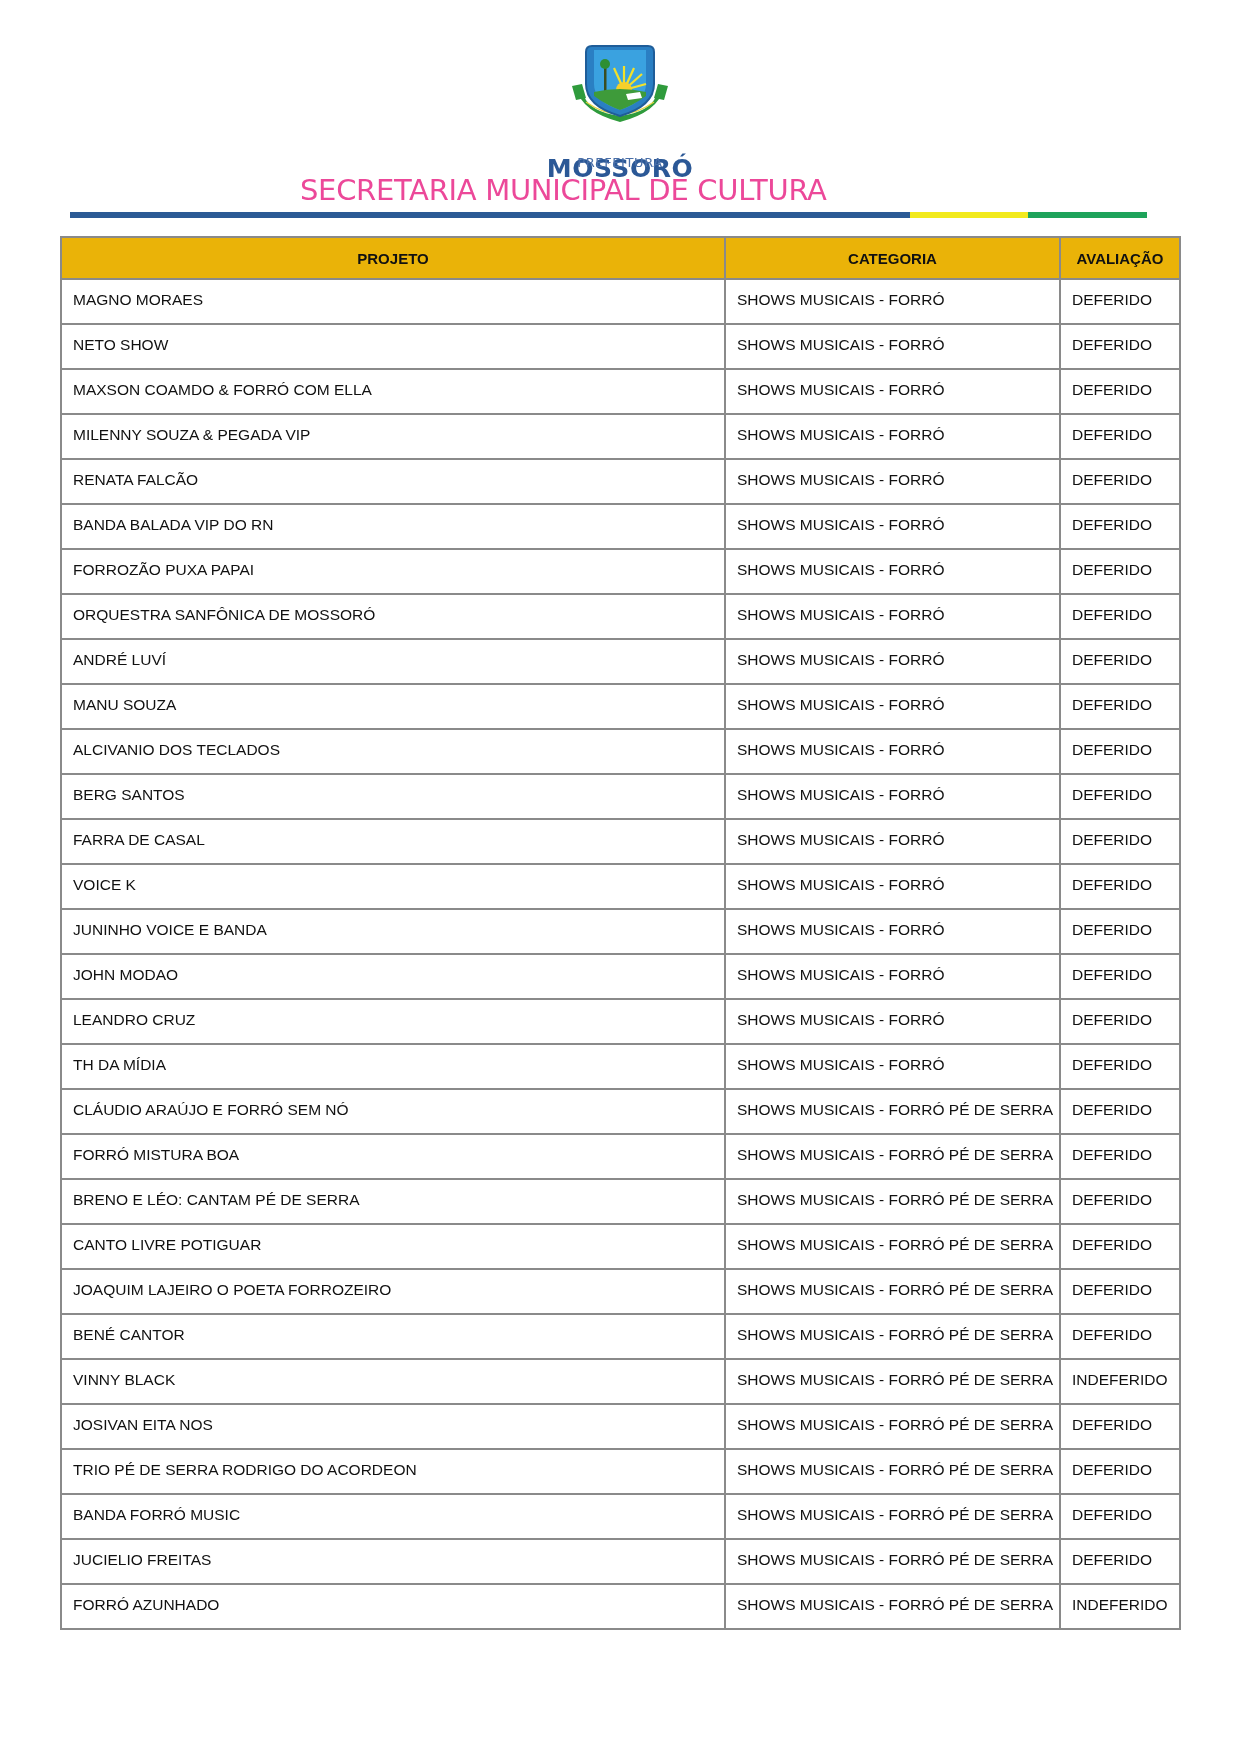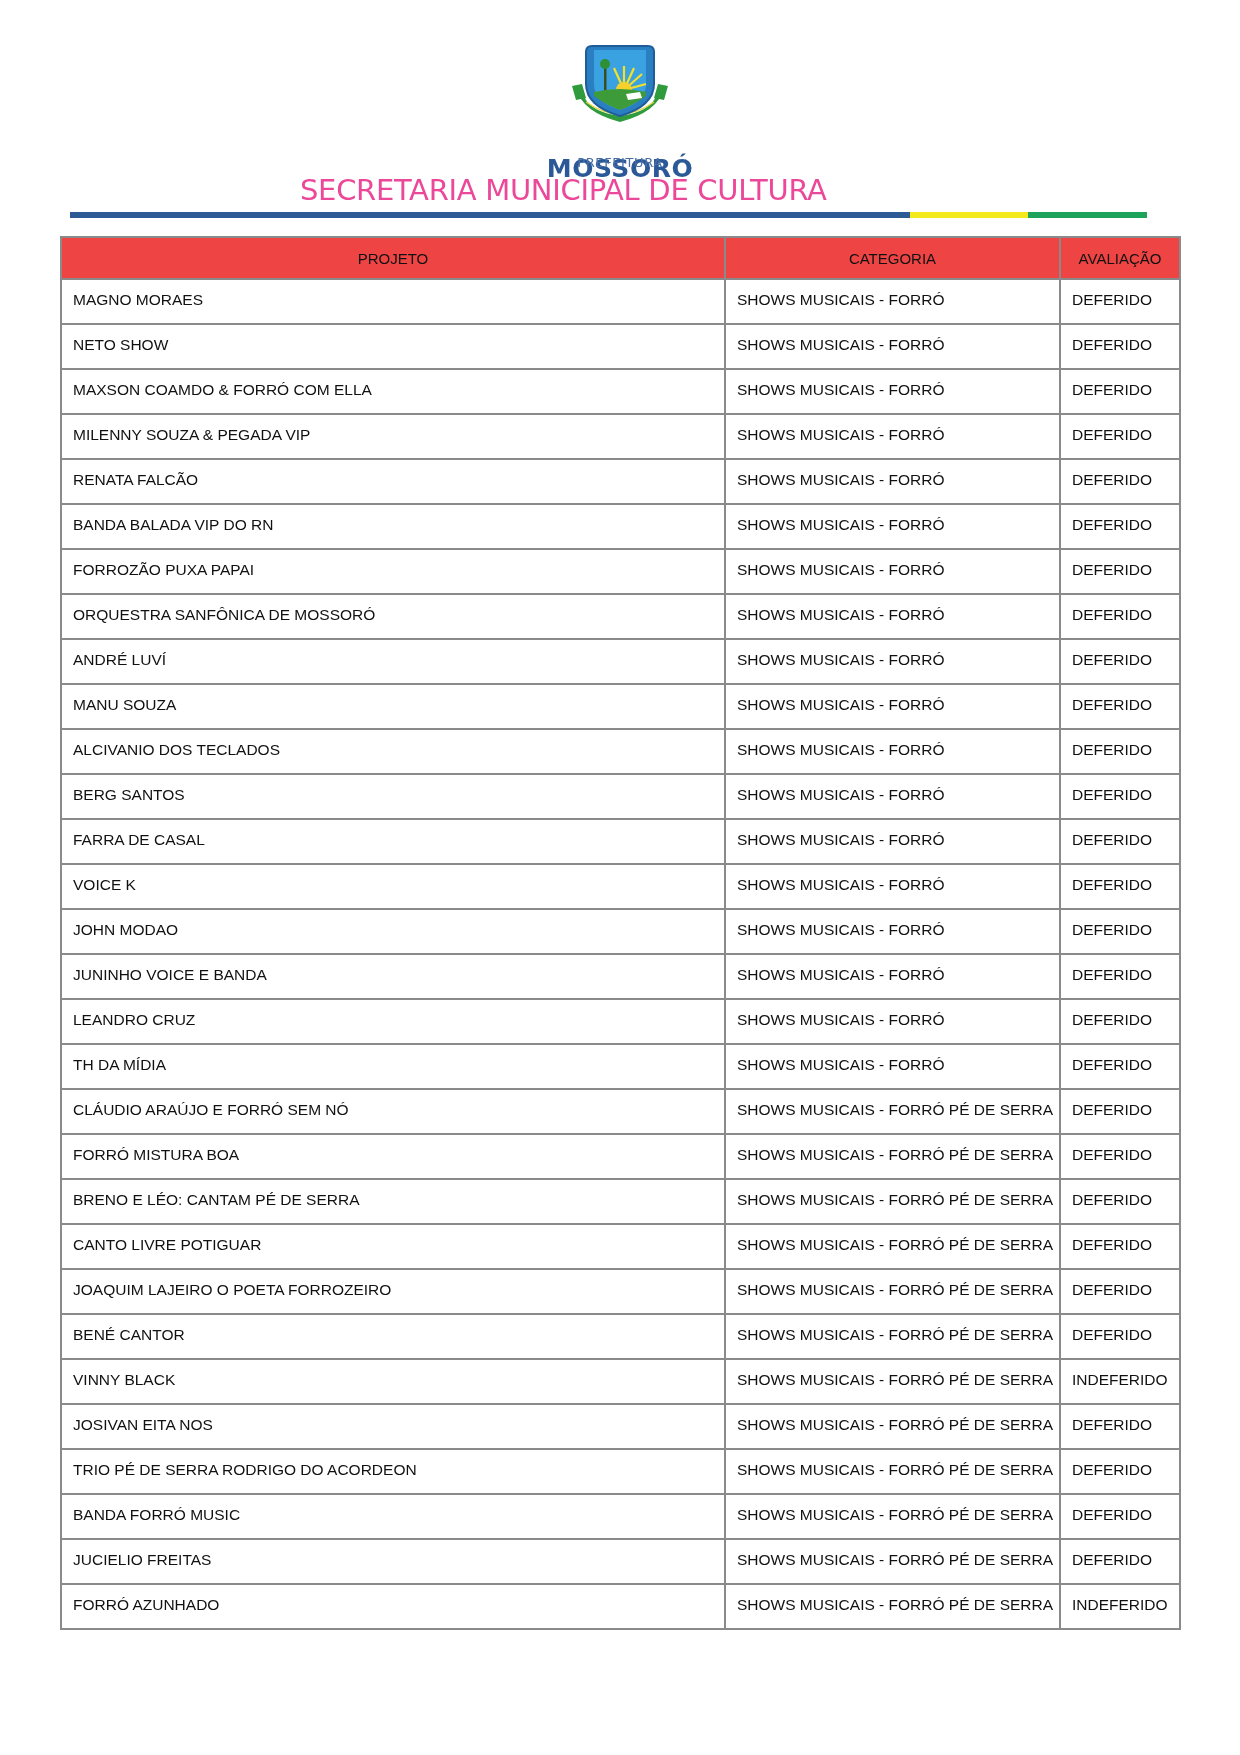--- a/index.html
+++ b/index.html
@@ -22,21 +22,21 @@
   .color-bar { position: absolute; left: 70px; top: 212px; height: 6px; width: 1077px; display: flex; }
   .color-bar .seg-blue { flex: 0 0 840px; background: #2b5a95; }
   .color-bar .seg-yellow { flex: 0 0 118px; background: #f2ea1d; }
   .color-bar .seg-green { flex: 1 1 auto; background: #1ea35a; }
 
   table.results { position: absolute; left: 60px; top: 236px; width: 1119px;
                   border-collapse: collapse; table-layout: fixed; font-size: 15.5px; }
   table.results col.c1 { width: 664px; }
   table.results col.c2 { width: 335px; }
   table.results col.c3 { width: 120px; }
-  table.results th { background: #ef4444; height: 40px; font-weight: normal; font-size: 15px;
+  table.results th { background: #eab308; height: 40px; font-weight: bold; font-size: 15px;
                      text-align: center; border: 2px solid #8a8a8a; padding: 0; color: #111; }
   table.results td { height: 39px; border: 2px solid #8a8a8a; padding: 0 0 0 11px;
                      vertical-align: middle; white-space: nowrap; color: #111; }
   table.results tr.data-row td { padding-bottom: 4px; }
 </style>
 </head>
 <body>
 
 <div class="logo-wrap">
   <svg class="shield" viewBox="0 0 100 90">
@@ -154,26 +154,26 @@
         <td>FARRA DE CASAL</td>
         <td>SHOWS MUSICAIS - FORRÓ</td>
         <td>DEFERIDO</td>
       </tr>
       <tr class="data-row">
         <td>VOICE K</td>
         <td>SHOWS MUSICAIS - FORRÓ</td>
         <td>DEFERIDO</td>
       </tr>
       <tr class="data-row">
+        <td>JUNINHO VOICE E BANDA</td>
+        <td>SHOWS MUSICAIS - FORRÓ</td>
+        <td>DEFERIDO</td>
+      </tr>
+      <tr class="data-row">
         <td>JOHN MODAO</td>
-        <td>SHOWS MUSICAIS - FORRÓ</td>
-        <td>DEFERIDO</td>
-      </tr>
-      <tr class="data-row">
-        <td>JUNINHO VOICE E BANDA</td>
         <td>SHOWS MUSICAIS - FORRÓ</td>
         <td>DEFERIDO</td>
       </tr>
       <tr class="data-row">
         <td>LEANDRO CRUZ</td>
         <td>SHOWS MUSICAIS - FORRÓ</td>
         <td>DEFERIDO</td>
       </tr>
       <tr class="data-row">
         <td>TH DA MÍDIA</td>

